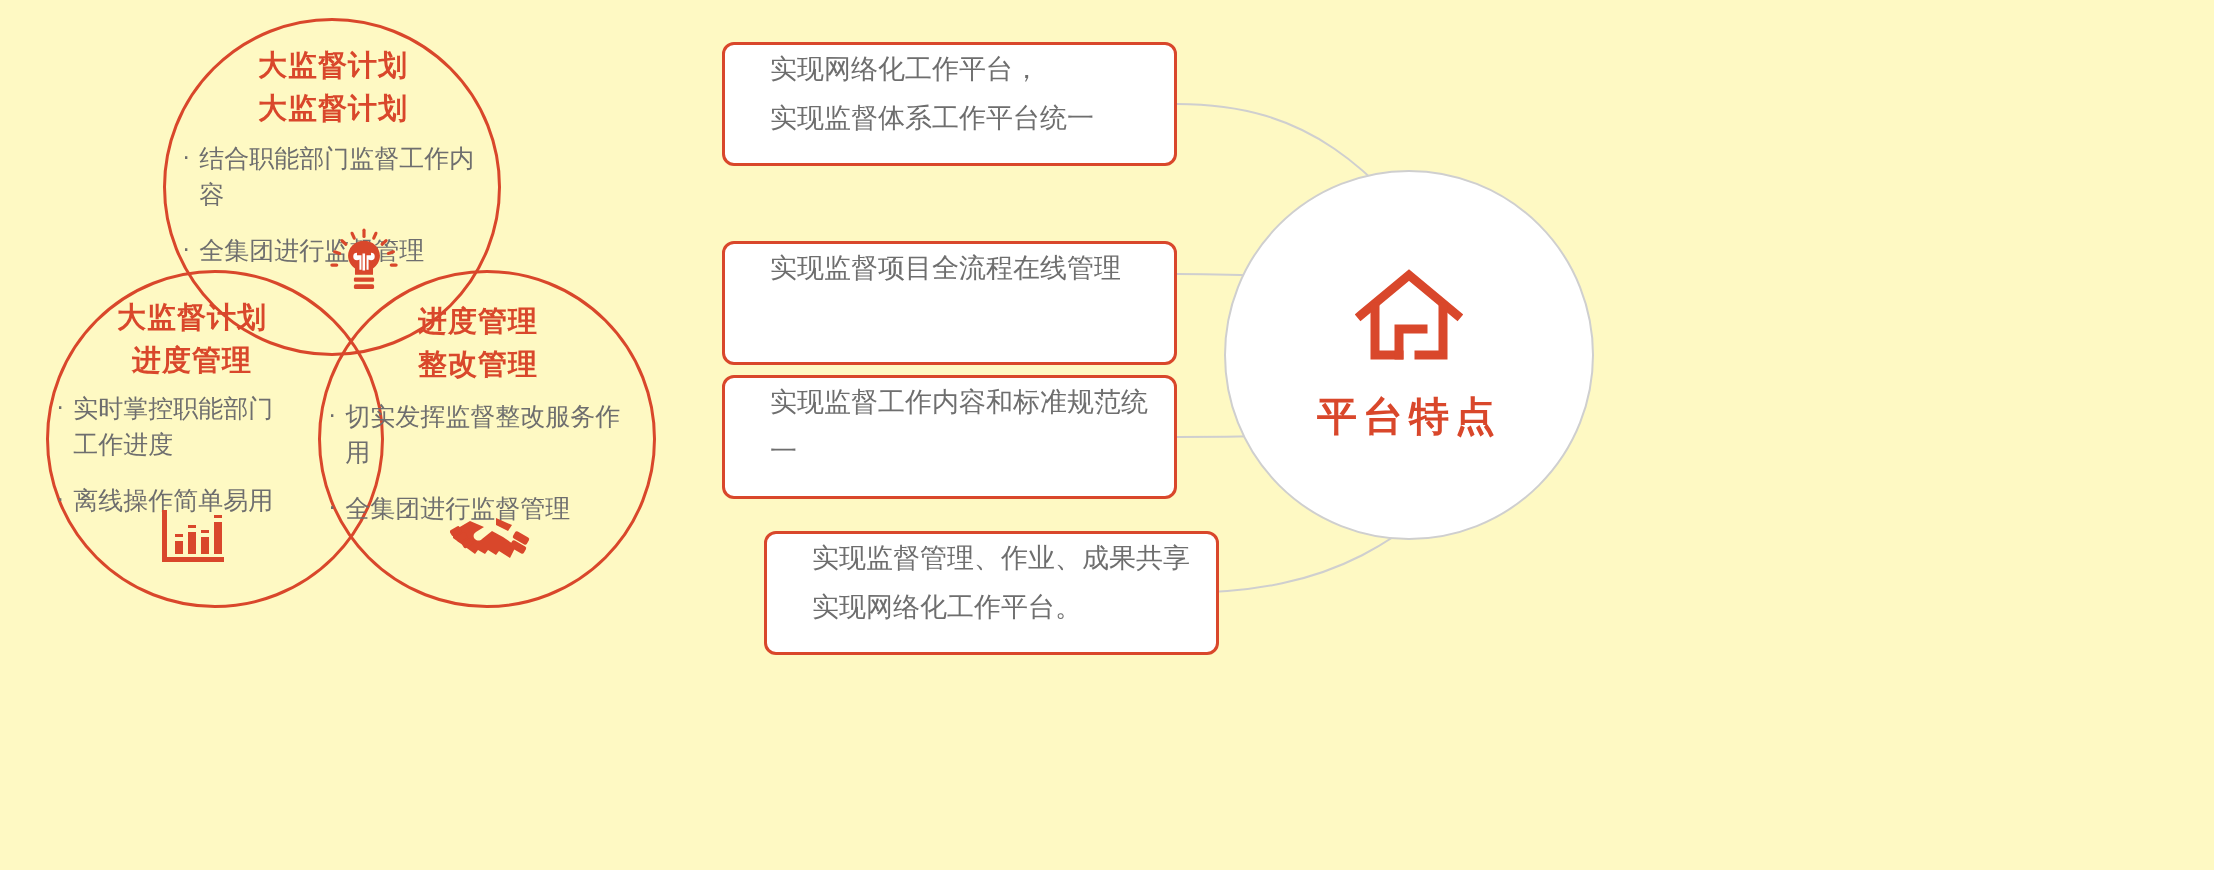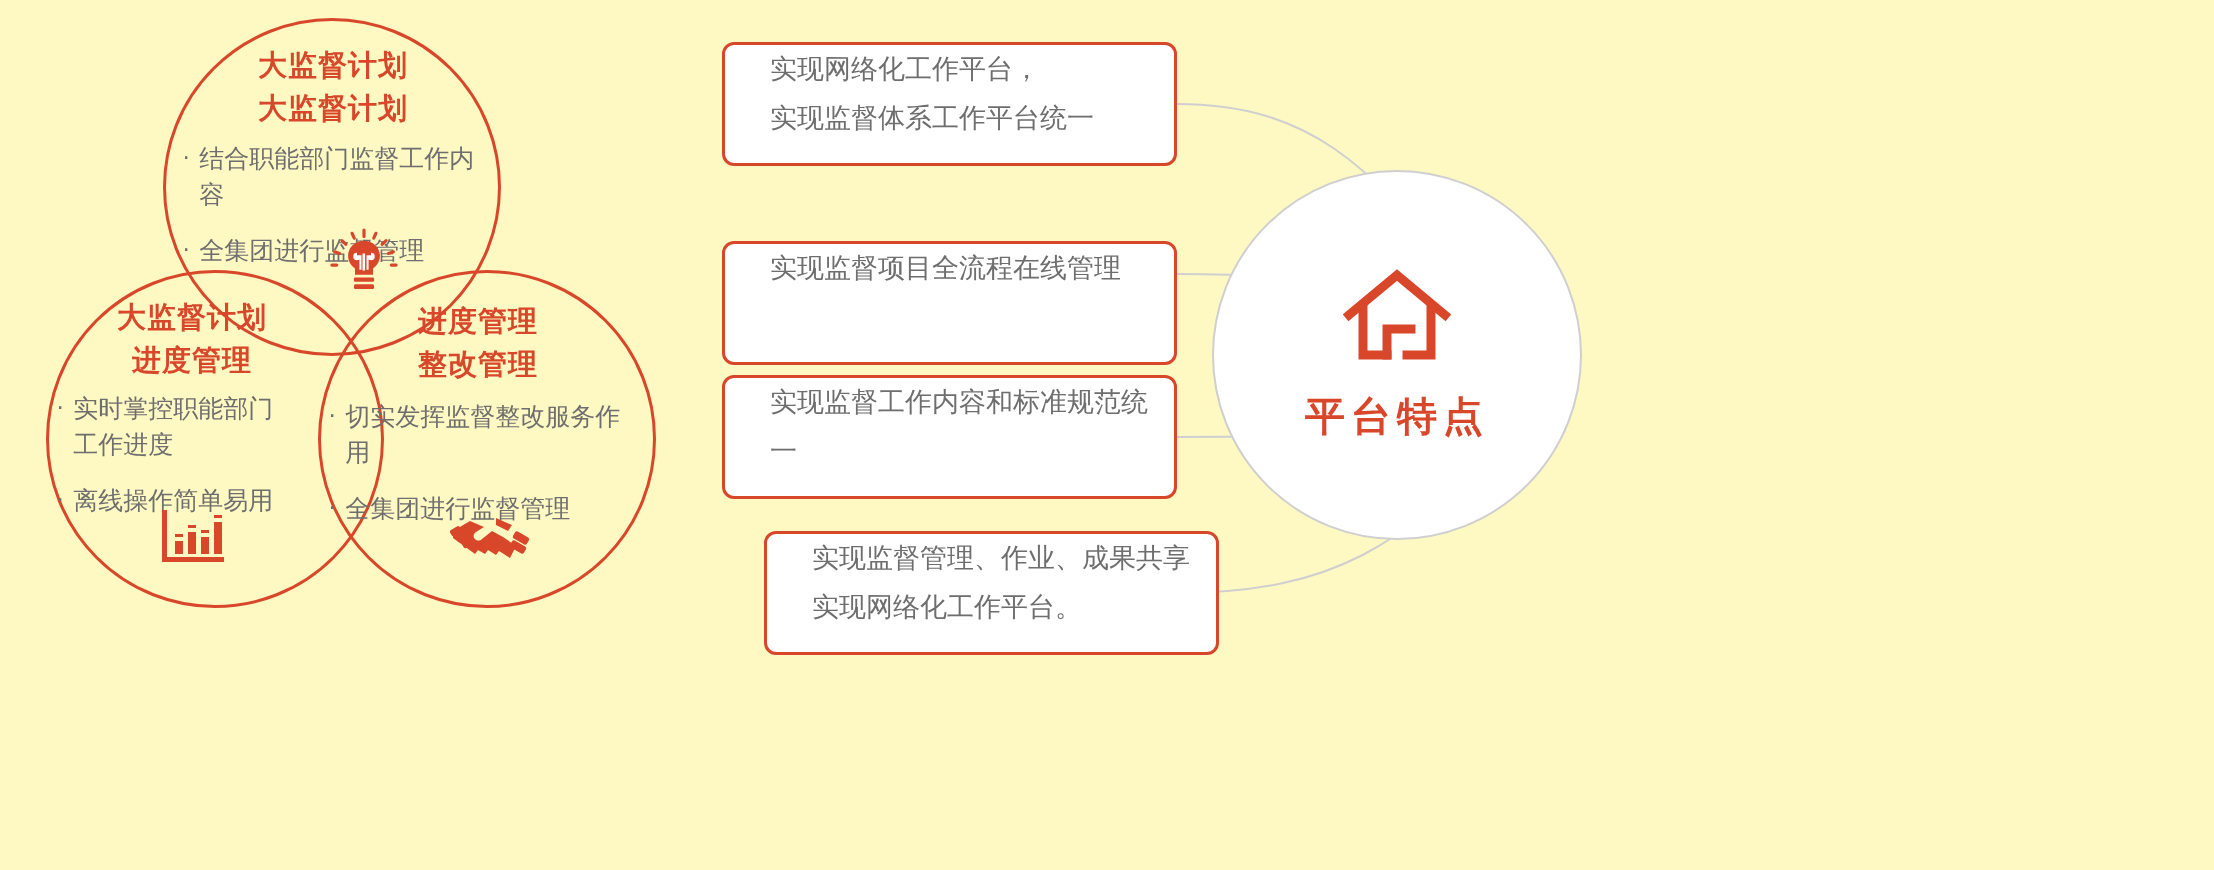--- a/index.html
+++ b/index.html
@@ -190,21 +190,21 @@
       </div>
     </div>
 
     <div class="pill" style="left:22px;top:531px;width:455px;height:124px;margin-left:42px;">
       <div class="pill-text">
         <div>实现监督管理、作业、成果共享</div>
         <div>实现网络化工作平台。</div>
       </div>
     </div>
 
-    <div class="hub" style="left:512px;top:170px;width:370px;height:370px;">
+    <div class="hub" style="left:524px;top:170px;width:370px;height:370px;">
       <div style="width:108px;height:96px;">
         <svg width="108" height="96" viewBox="0 0 108 96" fill="none" stroke="#D9472B" stroke-width="9">
           <path d="M6 48 L54 8 L102 48" stroke-linecap="square"></path>
           <path d="M20 40 V 88 H 44" stroke-linecap="square"></path>
           <path d="M88 40 V 88 H 64" stroke-linecap="square"></path>
           <path d="M44 88 V 62 H 68" stroke-linecap="square"></path>
         </svg>
       </div>
       <div class="hub-label">平台特点</div>
     </div>

